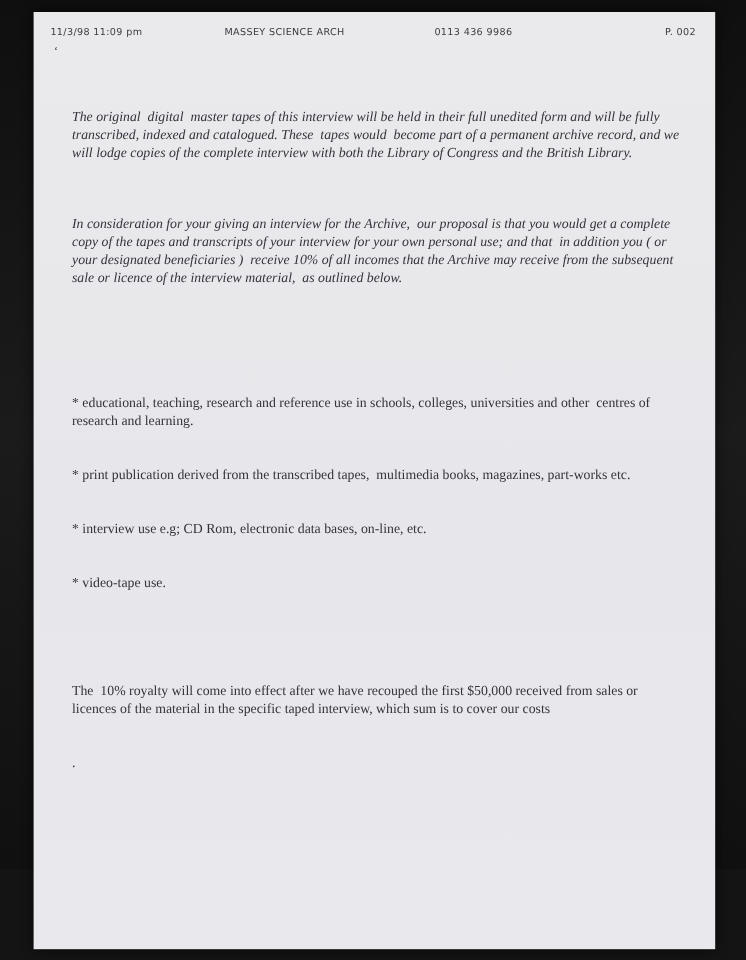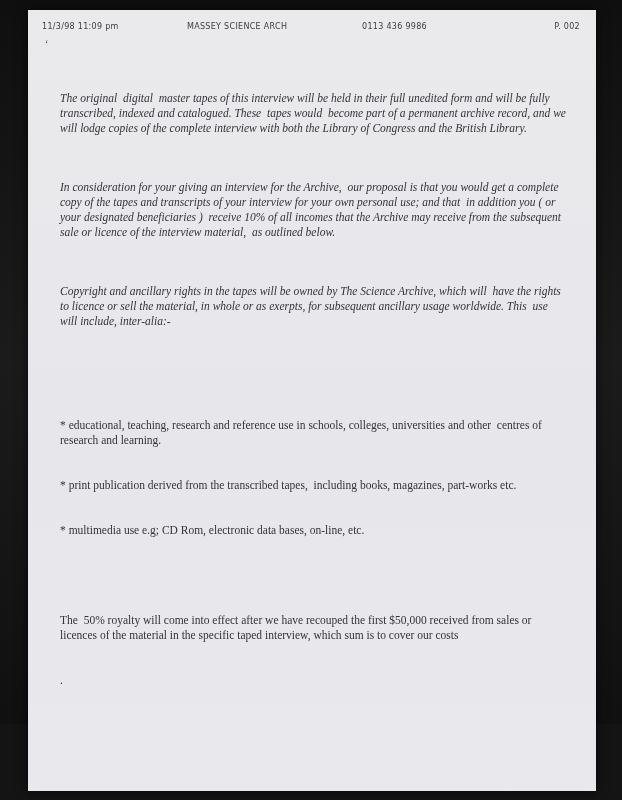--- a/index.html
+++ b/index.html
@@ -71,29 +71,29 @@
       <span class="fh-sender">MASSEY SCIENCE ARCH</span>
       <span class="fh-phone">0113 436 9986</span>
       <span class="fh-page">P. 002</span>
     </div>
 
     <span class="stray-mark">‘</span>
 
     <div class="letter">
       <p class="para">The original  digital  master tapes of this interview will be held in their full unedited form and will be fully transcribed, indexed and catalogued. These  tapes would  become part of a permanent archive record, and we will lodge copies of the complete interview with both the Library of Congress and the British Library.</p>
       <p class="para">In consideration for your giving an interview for the Archive,  our proposal is that you would get a complete copy of the tapes and transcripts of your interview for your own personal use; and that  in addition you ( or your designated beneficiaries )  receive 10% of all incomes that the Archive may receive from the subsequent sale or licence of the interview material,  as outlined below.</p>
-      <p class="para">Copyright and ancillary rights in the tapes will be owned by The Science Archive, which will  have the rights to licence or sell the material, in whole or as exerpts, for subsequent ancillary usage worldwide. This  use will include, inter-alia:-</p>
 
       <div class="bullets">
         <p class="bullet-line">* educational, teaching, research and reference use in schools, colleges, universities and other  centres of research and learning.</p>
-        <p class="bullet-line">* print publication derived from the transcribed tapes,  including books, magazines, part-works etc.</p>
-        <p class="bullet-line">* multimedia use e.g; CD Rom, electronic data bases, on-line, etc.</p>
+        <p class="bullet-line">* print publication derived from the transcribed tapes,  multimedia books, magazines, part-works etc.</p>
+        <p class="bullet-line">* interview use e.g; CD Rom, electronic data bases, on-line, etc.</p>
+        <p class="bullet-line">* video-tape use.</p>
       </div>
 
-      <p class="para-tight">The  50% royalty will come into effect after we have recouped the first $50,000 received from sales or licences of the material in the specific taped interview, which sum is to cover our costs</p>
+      <p class="para-tight">The  10% royalty will come into effect after we have recouped the first $50,000 received from sales or licences of the material in the specific taped interview, which sum is to cover our costs</p>
       <p class="stray-period">.</p>
 
       
 
       
       
       
 
       
 

